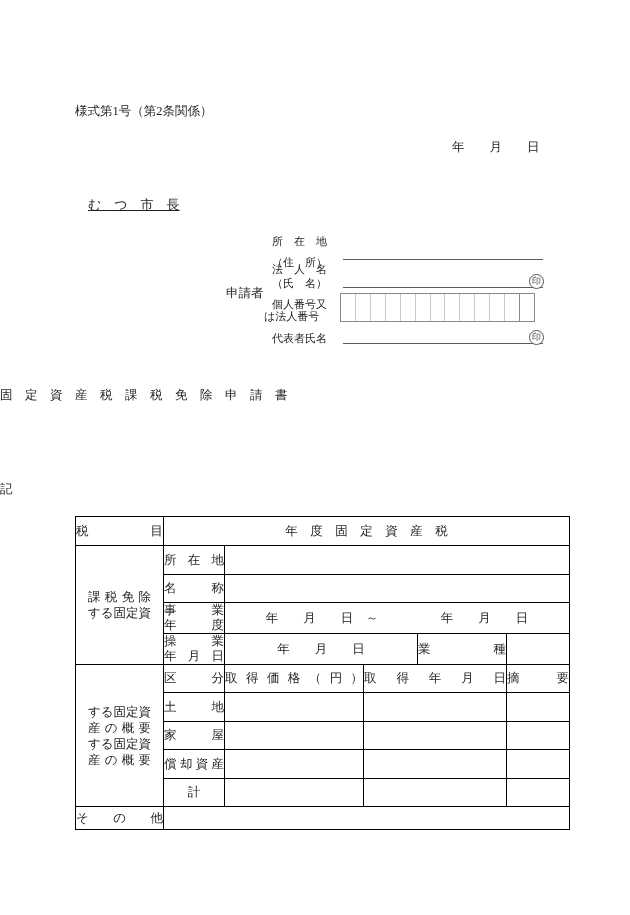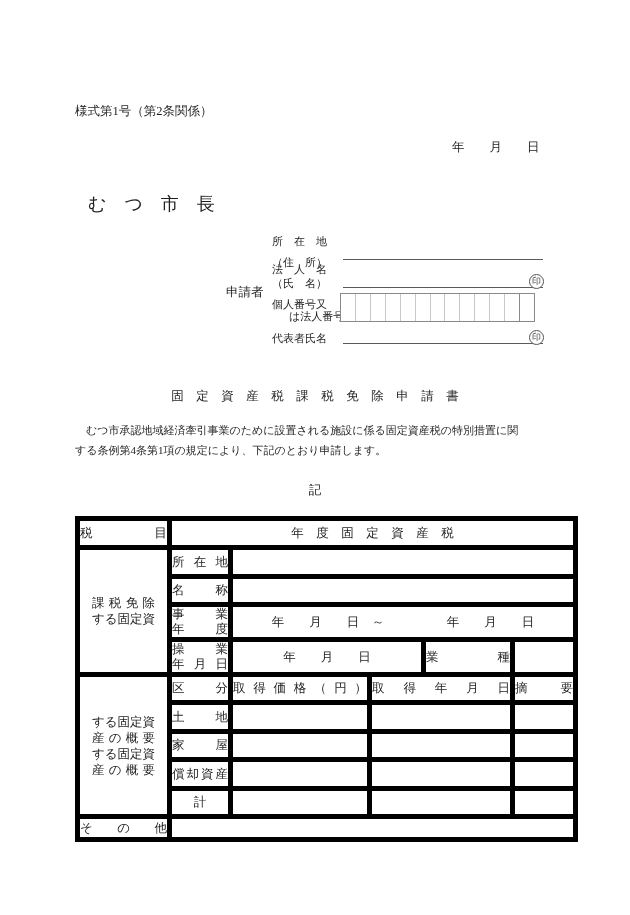--- a/index.html
+++ b/index.html
@@ -4,70 +4,70 @@
 <style>
   html,body{margin:0;padding:0;background:#fff;}
   .page{
     position:relative;width:630px;height:915px;background:#ffffff;
     color:#1f1f1f;font-family:"Liberation Serif","DejaVu Serif",serif;
     overflow:hidden;
   }
   .abs{position:absolute;white-space:nowrap;}
   .fs12{font-size:11px;line-height:14px;}
   .fs125{font-size:12.5px;line-height:14px;}
-  .fs13{font-size:18px;line-height:15px;}
-  .centerline{left:0;width:630px;text-align:center;}
+  .fs13{font-size:13px;line-height:15px;text-decoration:underline;}
+  .centerline{left:0;width:630px;text-align:left;font-family:Liberation Mono, monospace;}
   
   .wline{position:absolute;height:0;border-bottom:1px solid #5a5a5a;}
   .seal{
     position:absolute;width:13px;height:13px;border:1px solid #555;border-radius:50%;
     font-size:9px;line-height:13px;text-align:center;color:#444;background:#fff;
   }
   
   .ngrid{position:absolute;display:flex;border:1px solid #8a8a8a;background:#fff;}
   .ngrid span{flex:1 1 auto;border-right:1px solid #c8c8c8;}
   .ngrid span:nth-child(12){border-right:1px solid #8a8a8a;}
   .ngrid span:last-child{border-right:none;}
   
   table.form{border-collapse:collapse;table-layout:fixed;}
   table.form td{
-    border:5px solid #000000;font-size:12.5px;padding:0;vertical-align:middle;
+    border:1px solid #000000;font-size:12.5px;padding:0;vertical-align:middle;
     overflow:hidden;color:#1f1f1f;
   }
   td.lab{padding:0 7px;}
   td.sub{padding:0 6px;}
   .jdist{text-align:justify;text-align-last:justify;}
   .ctr{text-align:center;}
   .twoline div{line-height:15px;}
   .glab div{line-height:16px;margin:0 12px;}
 </style>
 </head>
 <body>
 
 <div class="page">
 
   <div class="abs fs125" style="left:75px;top:88px;margin-top:16px;">様式第1号（第2条関係）</div>
 
   <div class="abs fs125" style="left:452px;top:140px;">年　　月　　日</div>
 
   <div class="abs fs13" style="left:88px;top:197px;">む　つ　市　長</div>
 
-  <div class="abs fs125" style="left:226px;top:286px;font-family:Liberation Mono, monospace;">申請者</div>
+  <div class="abs fs125" style="left:226px;top:286px;">申請者</div>
 
   <div class="abs fs12" style="left:272px;top:234px;">所　在　地</div>
   <div class="abs fs12" style="left:272px;top:255px;">（住　所）</div>
   <div class="wline" style="left:343px;top:259px;width:200px;"></div>
 
   <div class="abs fs12" style="left:272px;top:262px;">法　人　名</div>
   <div class="abs fs12" style="left:272px;top:276px;">（氏　名）</div>
   <div class="wline" style="left:343px;top:287px;width:200px;"></div>
   <div class="seal" style="left:529px;top:274px;">印</div>
 
   <div class="abs fs12" style="left:272px;top:297px;">個人番号又</div>
-  <div class="abs fs12" style="left:289px;top:309px;">は法人番号</div>
+  <div class="abs fs12" style="left:264px;top:309px;">は法人番号</div>
   <div class="ngrid" style="left:340px;top:293px;width:193px;height:27px;">
     <span></span>
     <span></span>
     <span></span>
     <span></span>
     <span></span>
     <span></span>
     <span></span>
     <span></span>
     <span></span>
@@ -76,22 +76,20 @@
     <span></span>
     <span></span>
   </div>
 
   <div class="abs fs12" style="left:272px;top:331px;">代表者氏名</div>
   <div class="wline" style="left:343px;top:343px;width:200px;"></div>
   <div class="seal" style="left:529px;top:330px;">印</div>
 
   <div class="abs fs125 centerline" style="top:389px;">固　定　資　産　税　課　税　免　除　申　請　書</div>
 
-  <div class="abs fs12" style="left:75px;top:423px;">　むつ市承認地域経済牽引事業のために設置される施設に係る固定資産税の特別措置に関</div>
-  <div class="abs fs12" style="left:75px;top:443px;">する条例第4条第1項の規定により、下記のとおり申請します。</div>
 
   <div class="abs fs125 centerline" style="top:483px;">記</div>
 
   <table class="form abs" style="left:75px;top:516px;">
     <colgroup>
       <col style="width:73px">
         <col style="width:52px">
         <col style="width:9px">
       <col style="width:139px">
         <col style="width:54px">

